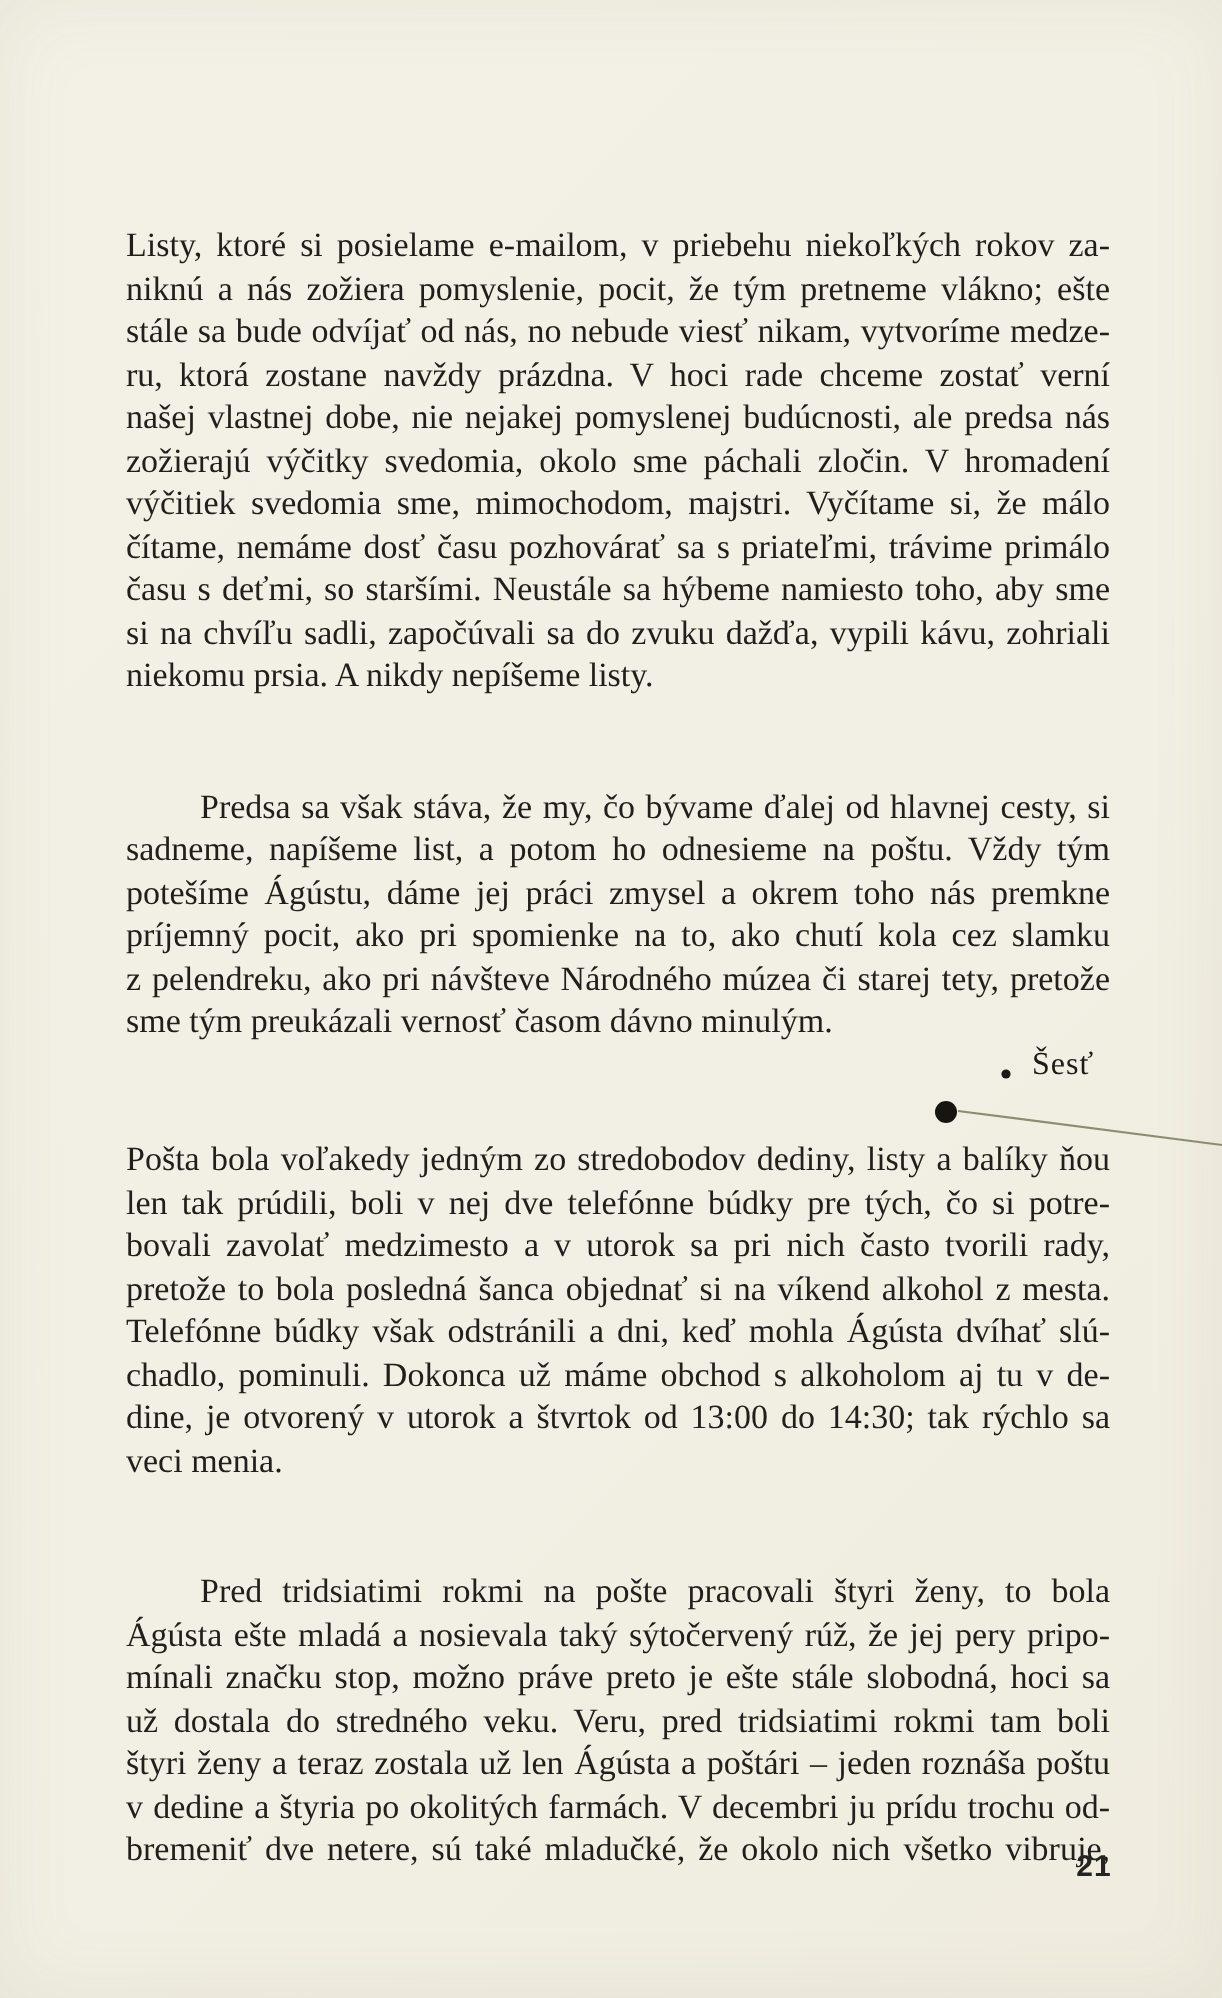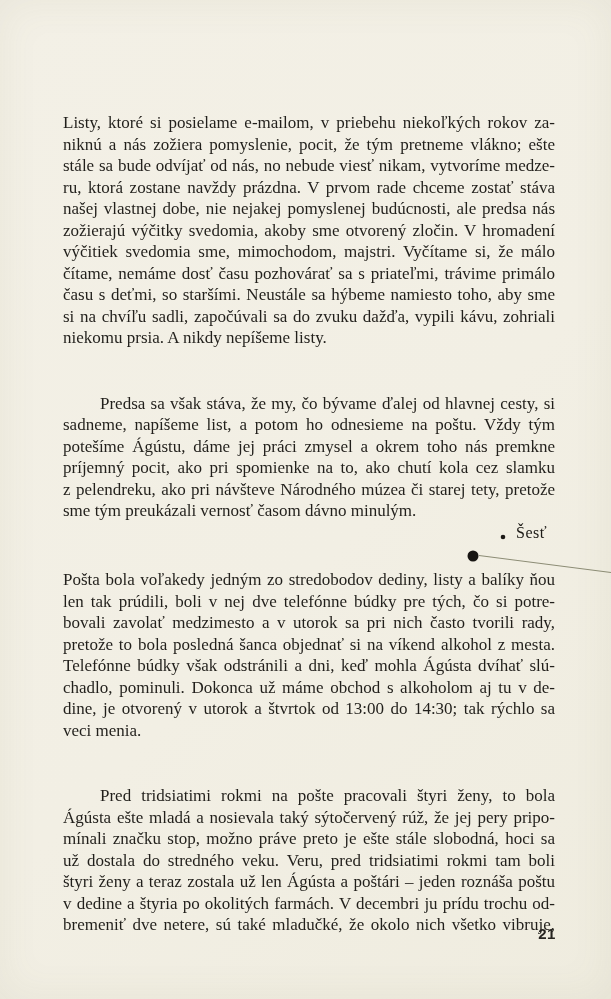--- a/index.html
+++ b/index.html
@@ -59,23 +59,23 @@
 </head>
 <body>
 
 <div class="page">
 
   <div class="textblock block1">
     <div>
       <div class="line">Listy, ktoré si posielame e-mailom, v priebehu niekoľkých rokov za-</div>
       <div class="line">niknú a nás zožiera pomyslenie, pocit, že tým pretneme vlákno; ešte</div>
       <div class="line">stále sa bude odvíjať od nás, no nebude viesť nikam, vytvoríme medze-</div>
-      <div class="line">ru, ktorá zostane navždy prázdna. V prvom rade chceme zostať stáva</div>
+      <div class="line">ru, ktorá zostane navždy prázdna. V hoci rade chceme zostať verní</div>
       <div class="line">našej vlastnej dobe, nie nejakej pomyslenej budúcnosti, ale predsa nás</div>
-      <div class="line">zožierajú výčitky svedomia, akoby sme otvorený zločin. V hromadení</div>
+      <div class="line">zožierajú výčitky svedomia, okolo sme páchali zločin. V hromadení</div>
       <div class="line">výčitiek svedomia sme, mimochodom, majstri. Vyčítame si, že málo</div>
       <div class="line">čítame, nemáme dosť času pozhovárať sa s priateľmi, trávime primálo</div>
       <div class="line">času s deťmi, so staršími. Neustále sa hýbeme namiesto toho, aby sme</div>
       <div class="line">si na chvíľu sadli, započúvali sa do zvuku dažďa, vypili kávu, zohriali</div>
       <div class="line last">niekomu prsia. A nikdy nepíšeme listy.</div>
     </div>
     <div>
       <div class="line indent">Predsa sa však stáva, že my, čo bývame ďalej od hlavnej cesty, si</div>
       <div class="line">sadneme, napíšeme list, a potom ho odnesieme na poštu. Vždy tým</div>
       <div class="line">potešíme Ágústu, dáme jej práci zmysel a okrem toho nás premkne</div>

